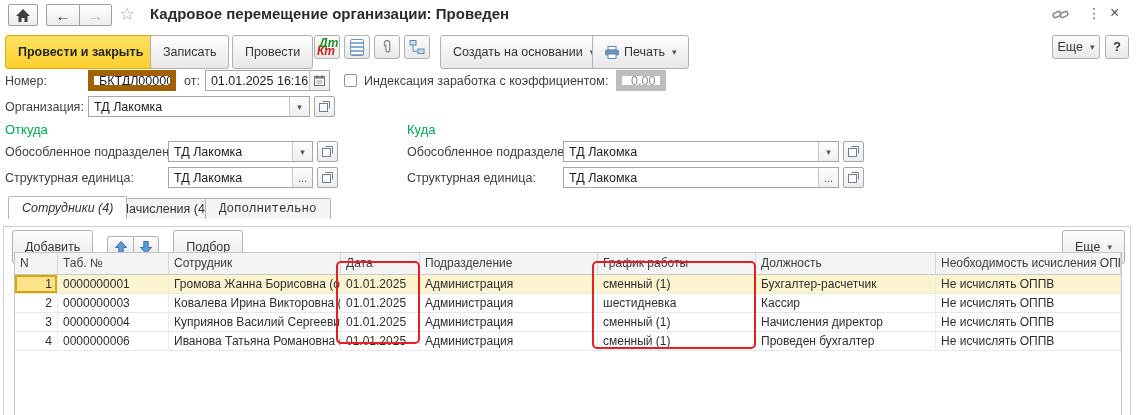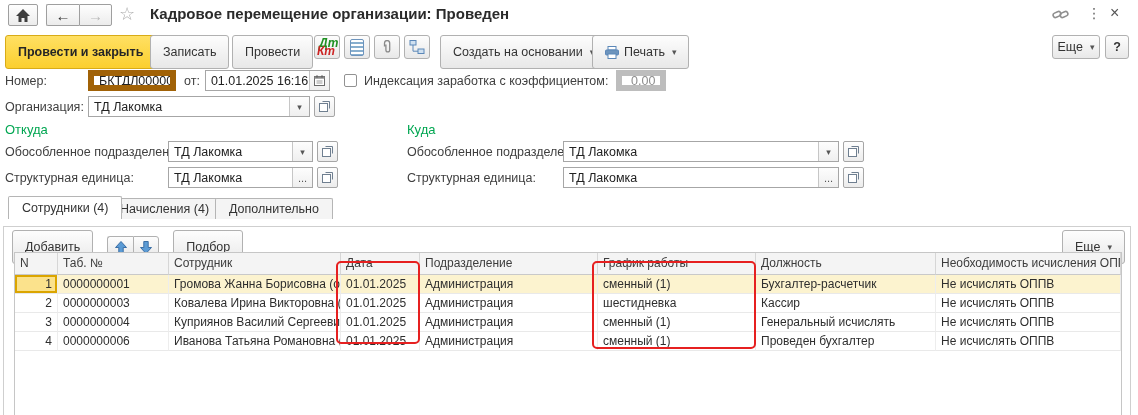--- a/index.html
+++ b/index.html
@@ -236,23 +236,23 @@
       <span class="seg" style="font-size:11px;">...</span>
     </span>
     <span class="openbtn">
       <svg width="11" height="11" viewBox="0 0 11 11">
           <rect x="0.5" y="2.5" width="8" height="8" fill="#fff" stroke="#6f7f90"></rect>
           <path d="M3.5 0.5 H10.5 V7.5" fill="none" stroke="#6f7f90"></path>
         </svg>
     </span>
   </div>
 
-  <div class="tab active" style="left:8px;">Сотрудники (4)</div>
+  <div class="tab active" style="left:8px;font-style:italic;">Сотрудники (4)</div>
   <div class="tab" style="left:106px;">Начисления (4)</div>
-  <div class="tab" style="left:215px;">Дополнительно</div>
+  <div class="tab" style="left:205px;font-family:Liberation Mono, monospace;">Дополнительно</div>
 
   <div class="panel">
     <div class="tblbar">
       <div class="btn">Добавить</div>
       <div class="updown">
         <div class="btn">
           <svg width="12" height="13" viewBox="0 0 12 13">
               <path d="M6 0.5 L11.5 6.5 H8.2 V12.5 H3.8 V6.5 H0.5 Z" fill="#5b9bd5" stroke="#3a6ea5"></path>
             </svg>
         </div>
@@ -301,21 +301,21 @@
         <div class="bc">Кассир</div>
         <div class="bc">Не исчислять ОППВ</div>
       </div>
       <div class="trow">
         <div class="bc num">3</div>
         <div class="bc">0000000004</div>
         <div class="bc">Куприянов Василий Сергеевич …</div>
         <div class="bc">01.01.2025</div>
         <div class="bc">Администрация</div>
         <div class="bc">сменный (1)</div>
-        <div class="bc">Генеральный исчислять</div>
+        <div class="bc">Начисления директор</div>
         <div class="bc">Не исчислять ОППВ</div>
       </div>
       <div class="trow">
         <div class="bc num">4</div>
         <div class="bc">0000000006</div>
         <div class="bc">Иванова Татьяна Романовна (…</div>
         <div class="bc">01.01.2025</div>
         <div class="bc">Администрация</div>
         <div class="bc">сменный (1)</div>
         <div class="bc">Проведен бухгалтер</div>

